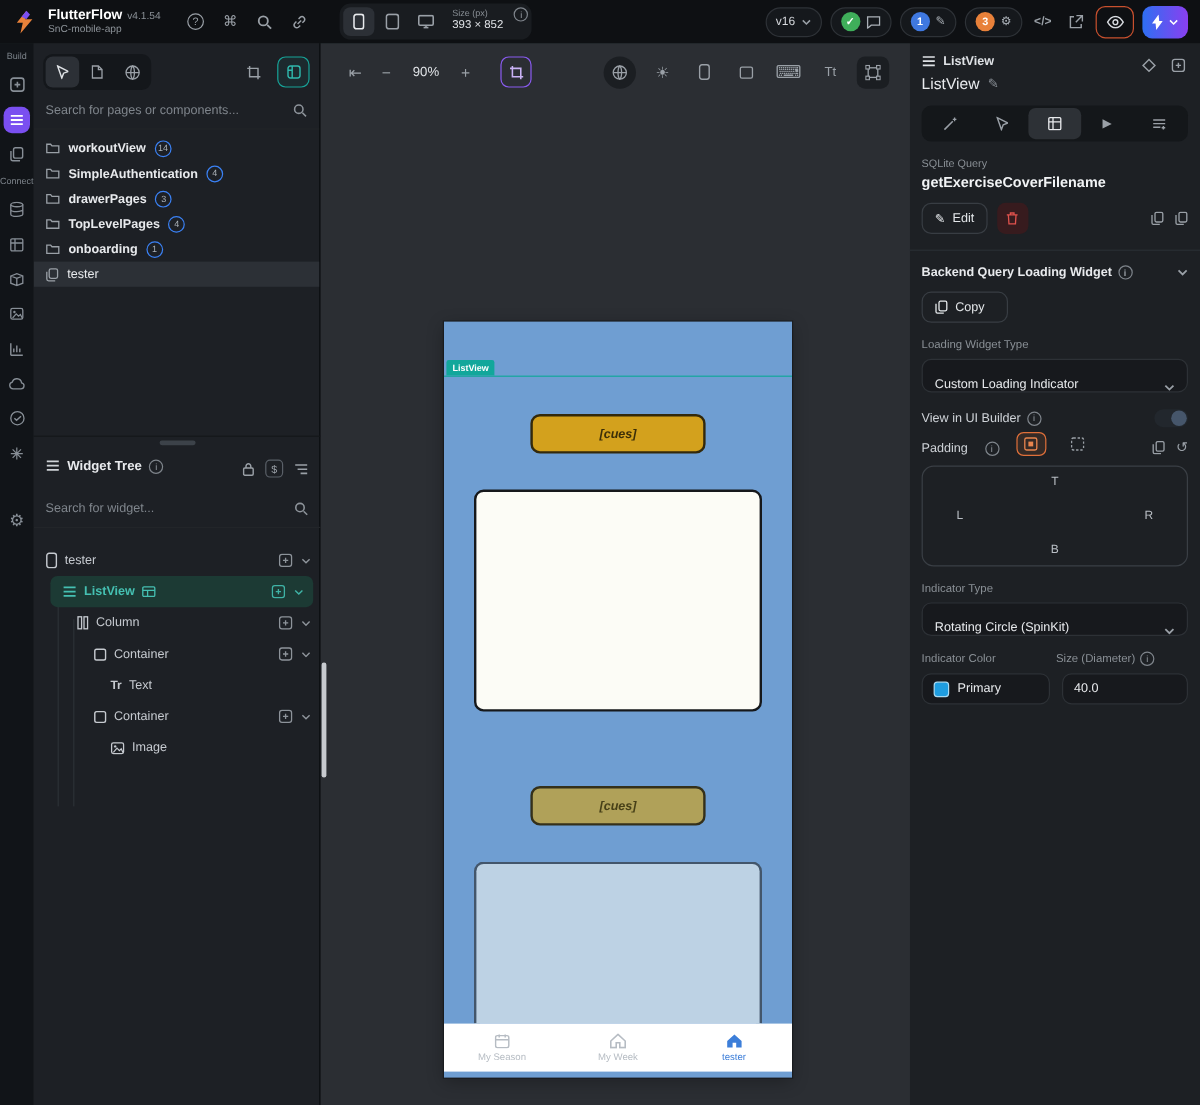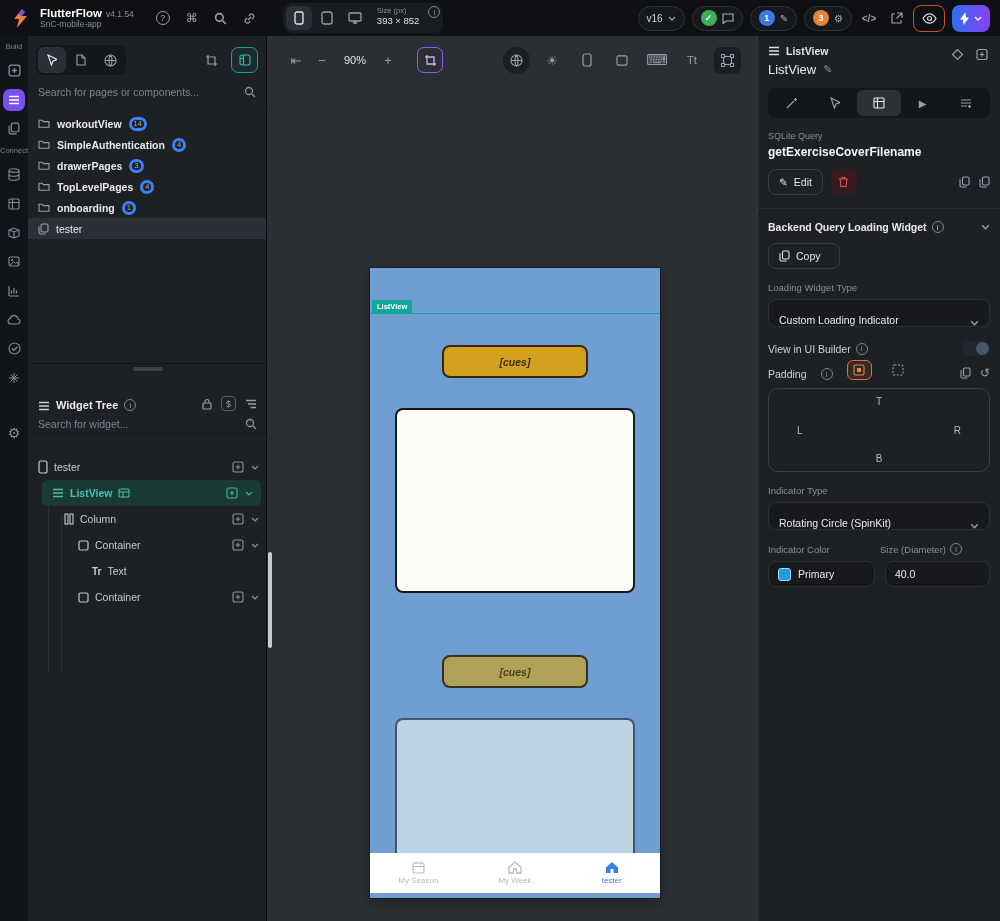--- a/index.html
+++ b/index.html
@@ -49,26 +49,26 @@
 .sqbtn{width:27px;height:26px;border-radius:7px;display:flex;align-items:center;justify-content:center;color:#9aa0a7;cursor:pointer}
 .sqbtn.teal{border:1.3px solid #17a398;color:#2fb8ac;background:rgba(23,163,152,.08)}
 .search-row{display:flex;align-items:center;padding:4px 10px 9px;border-bottom:1px solid #222529}
 .search-row input{flex:1;background:none;border:none;outline:none;color:#c9cdd2;font-size:10.5px;font-family:inherit}
 .search-row input::placeholder{color:#7f858c}
 .search-row .mag{color:#8d939a;flex:none}
 .ftree{padding-top:5px}
 .f-row{height:21px;display:flex;align-items:center;padding:0 10px;gap:7px;cursor:pointer}
 .f-row .fic{color:#9aa0a7;flex:none}
 .flabel{font-size:10.5px;font-weight:bold;color:#e8eaed}
-.cnt{min-width:14px;height:14px;border:3px solid #3b82f6;border-radius:7px;font-size:7.5px;color:#aeb4ba;display:flex;align-items:center;justify-content:center;padding:0 2px}
+.cnt{min-width:14px;height:14px;border:1px solid #3b82f6;border-radius:7px;font-size:7.5px;color:#aeb4ba;display:flex;align-items:center;justify-content:center;padding:0 2px}
 .f-row.sel{background:#2c3036}
 .f-row.sel .flabel{font-weight:normal}
 .divider-zone{position:absolute;left:0;top:327px;width:239px;display:flex;justify-content:center;border-top:1px solid #15171a;padding-top:3px}
 .drag-handle{width:30px;height:4px;border-radius:2px;background:#3c4249;cursor:row-resize}
-.wt-header{position:absolute;top:347px;left:0;width:239px;display:flex;align-items:flex-end;padding:0 10px;gap:6px;height:28px;color:#cfd3d8}
+.wt-header{position:absolute;top:347px;left:0;width:239px;display:flex;align-items:flex-start;padding:0 10px;gap:6px;height:28px;color:#cfd3d8}
 .wt-title{font-weight:bold;font-size:11px;color:#e8eaed}
 .wt-right{margin-left:auto;display:flex;gap:9px;color:#9aa0a7;align-items:center}
 .dollar-box{width:15px;height:15px;border:1px solid #5a6068;border-radius:4px;font-size:9px;display:flex;align-items:center;justify-content:center}
 .wt-search{position:absolute;top:378px;left:0;width:239px}
 .wtree{position:absolute;top:418px;left:0;width:239px}
 .t-row{height:26px;display:flex;align-items:center;gap:6px;padding-right:8px;color:#c6cad0;cursor:pointer;position:relative}
 .tlabel{font-size:10.5px}
 .t-row.sel{background:#1c3a34;border-radius:6px;margin-left:14px;margin-right:6px;color:#45c0b2}
 .t-row.sel .tlabel{font-weight:bold;color:#45c0b2}
 .tic{display:flex;align-items:center;justify-content:center;color:inherit;flex:none}
@@ -581,20 +581,30 @@
               </svg>
             </span>
           <span>
               <svg width="8" height="5" viewBox="0 0 8 5">
                 <path d="M1 1l3 3 3-3" fill="none" stroke="currentColor" stroke-width="1.2"></path>
               </svg>
             </span>
         </span>
       </div>
 
+      <div class="t-row ind4">
+        <span class="tic">
+            <svg width="12" height="11" viewBox="0 0 12 11">
+              <rect x="1" y="1" width="10" height="9" rx="1.5" fill="none" stroke="currentColor" stroke-width="1.1"></rect>
+              <circle cx="4" cy="4" r="1" fill="currentColor"></circle>
+              <path d="M2.5 9l3-3.5 2 2 1.5-1.5 1.5 3" fill="none" stroke="currentColor" stroke-width="1"></path>
+            </svg>
+          </span>
+        <span class="tlabel">Image</span>
+      </div>
     </div>
   </aside>
 
   <main class="canvas">
     <div class="cv-scroll"></div>
 
     <div class="cv-toolbar">
       <span class="cv-ic">⇤</span>
       <span class="cv-ic">−</span>
       <span class="zoom">90%</span>

